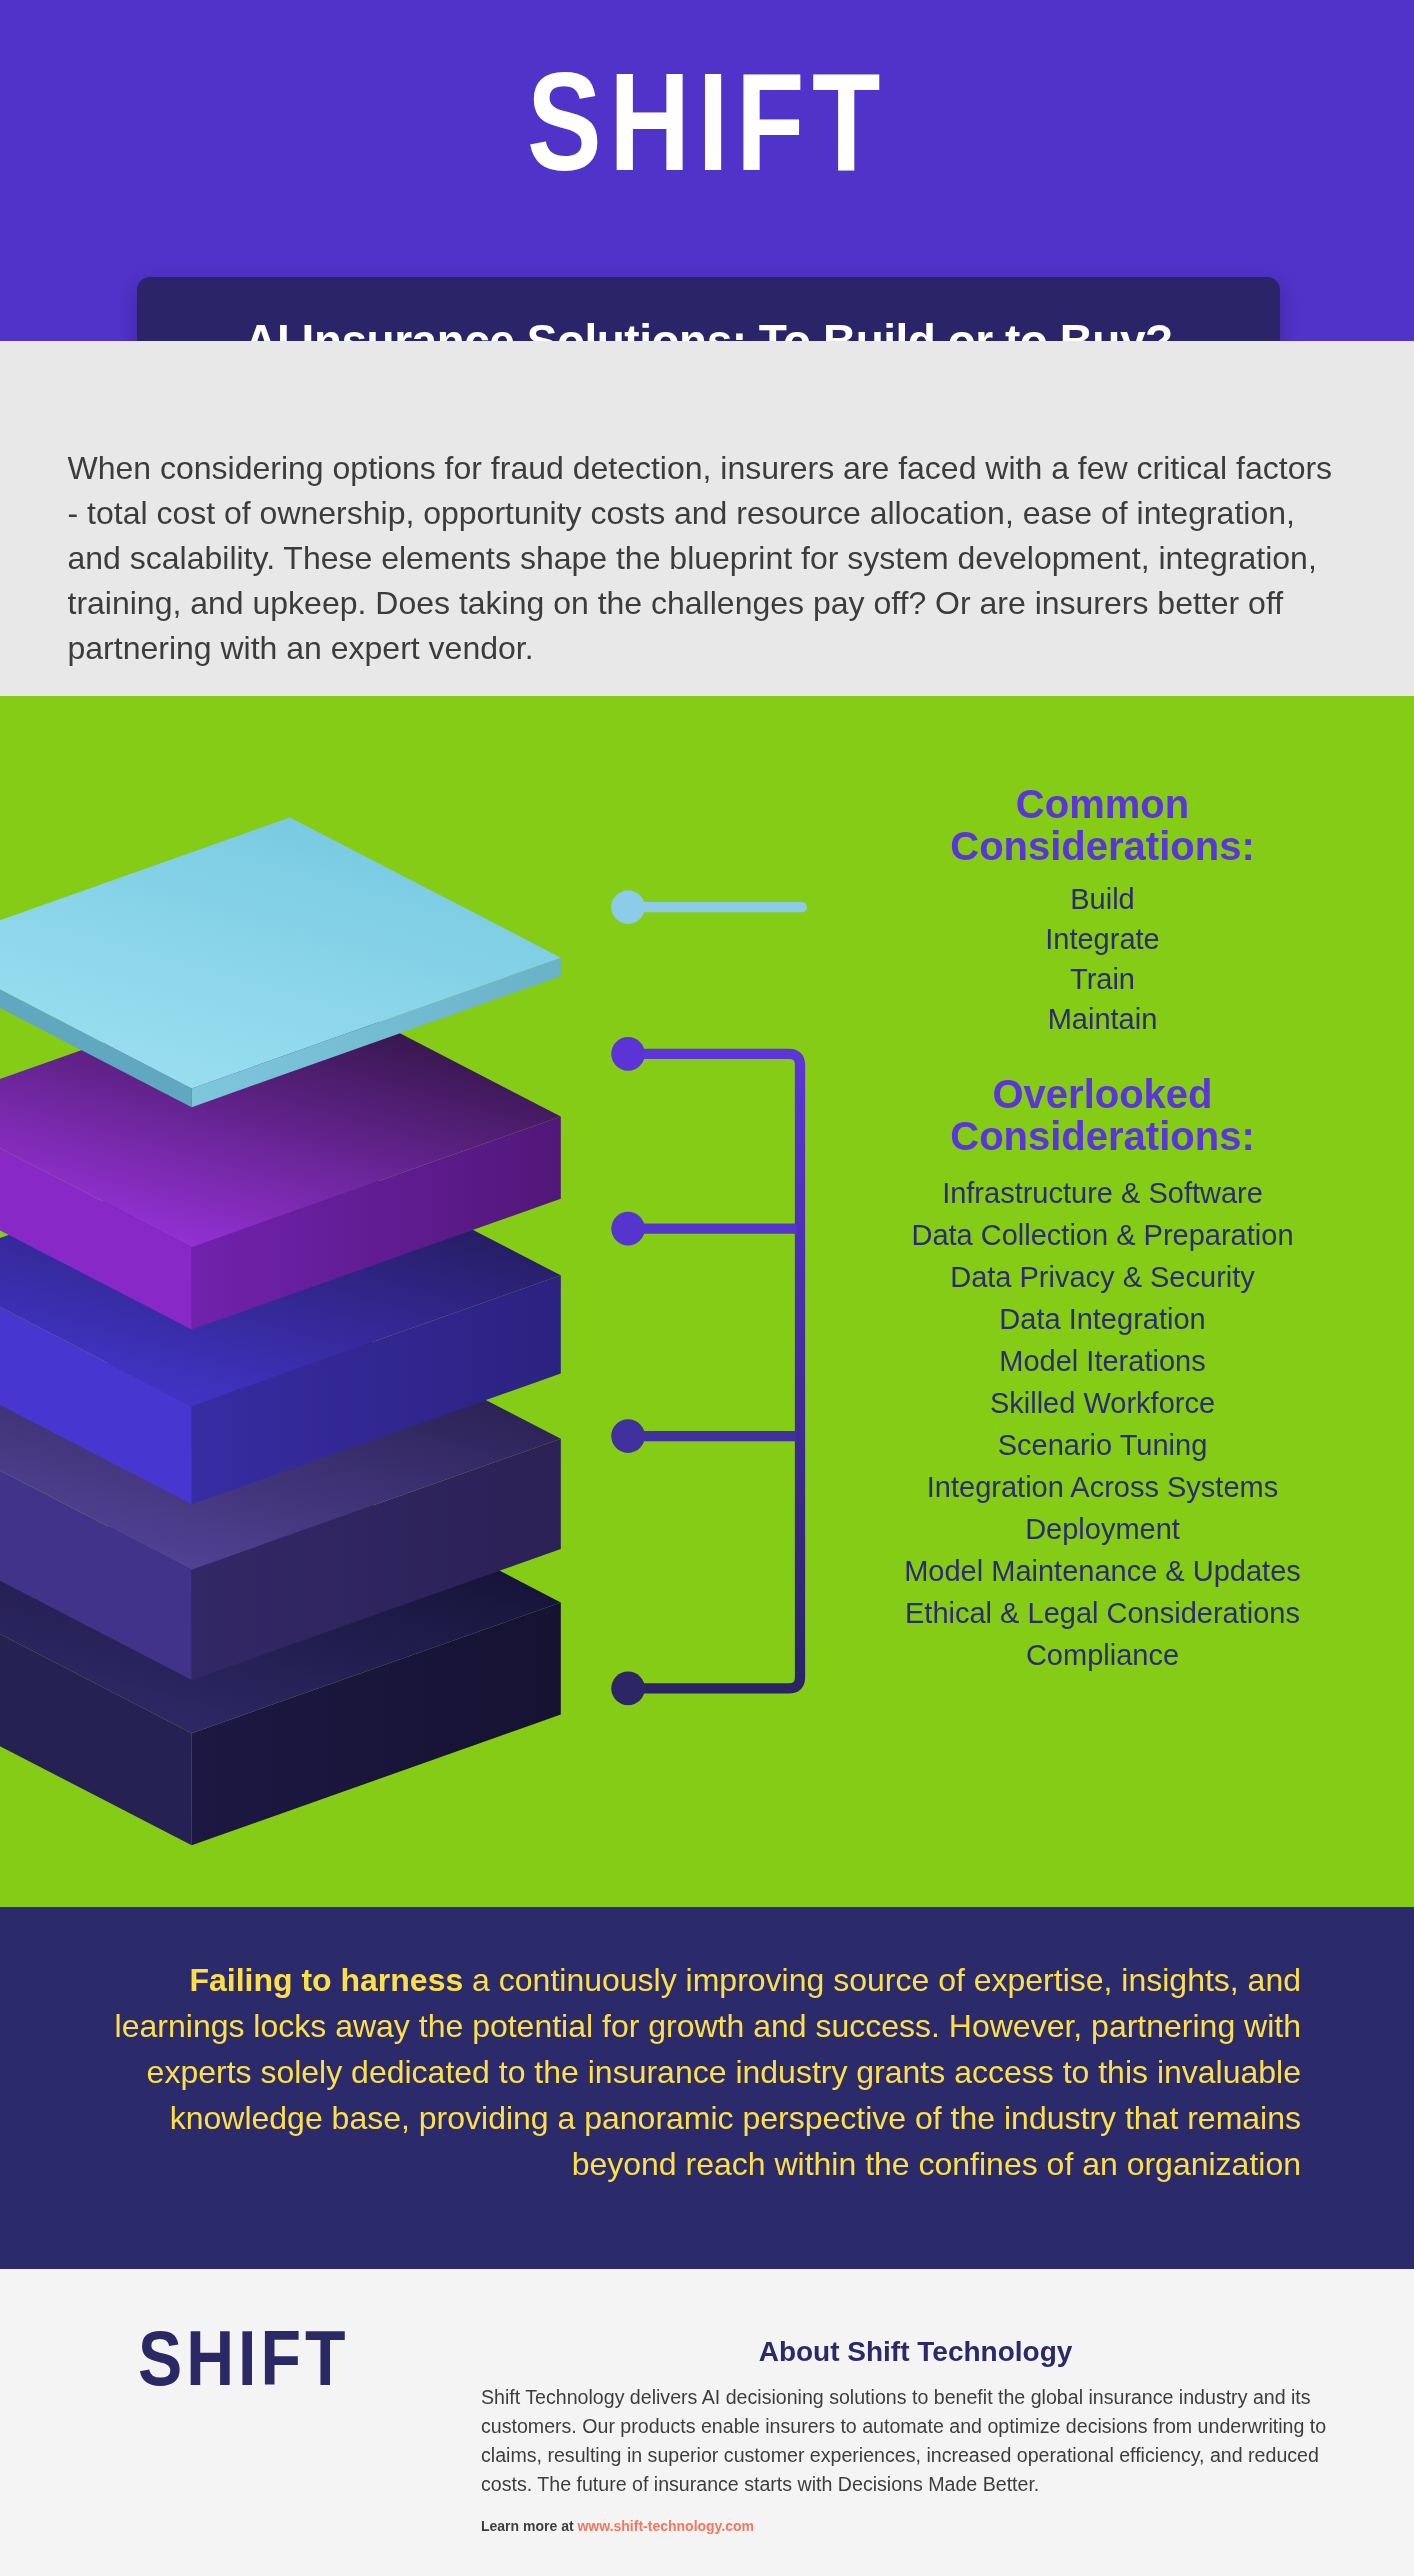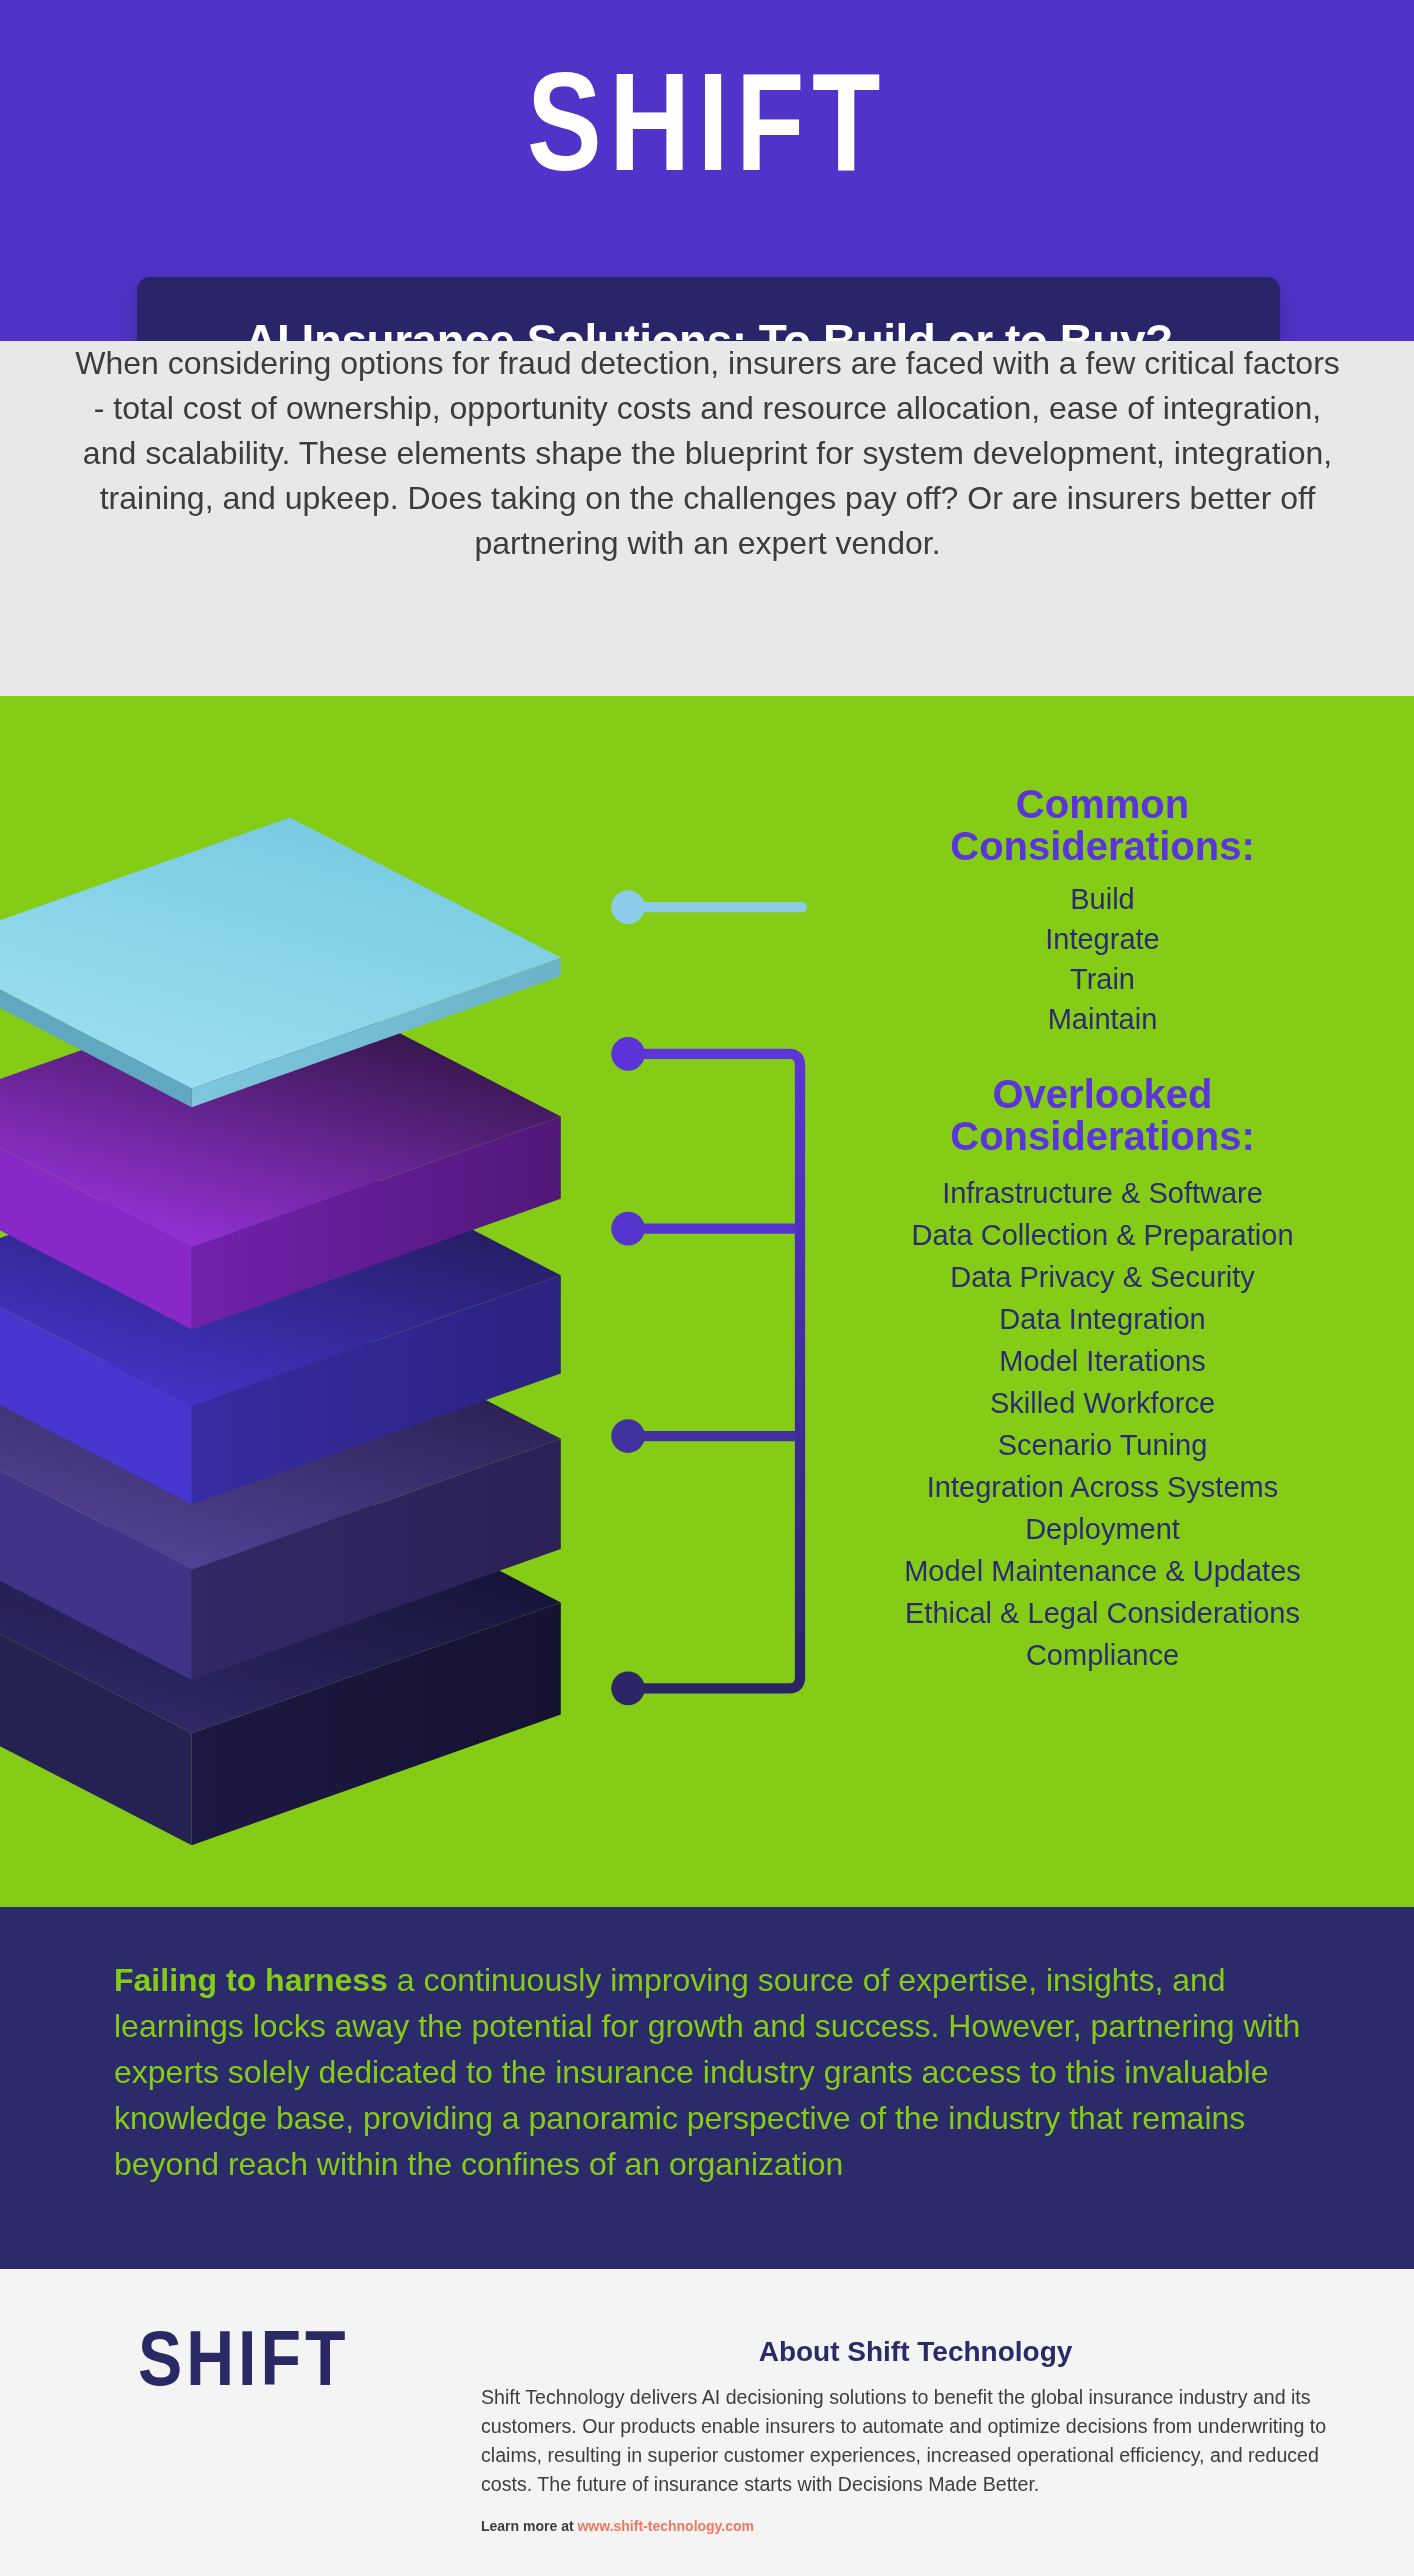--- a/index.html
+++ b/index.html
@@ -20,40 +20,40 @@
     position:absolute;left:137px;top:277px;width:1143px;height:128px;
     background:#2A2468;border-radius:13px;display:flex;align-items:center;justify-content:center;
     box-shadow:0 7.5px 17px rgba(20,16,60,0.30);
   }
   .title-banner h1{
     margin:0;color:#ffffff;font-size:46px;font-weight:bold;letter-spacing:-0.5px;white-space:nowrap;
   }
   
   .intro{position:absolute;left:0;top:341px;width:1415px;height:355px;background:#E9E8E8;}
   .intro p{
-    margin:0 auto;max-width:1280px;text-align:center;
+    margin:0 auto;padding-top:105px;max-width:1280px;
     font-size:32px;line-height:45px;color:#3C3C3C;
   }
   
   .diagram{position:absolute;left:0;top:696px;width:1415px;height:1211px;background:#84cc16;}
   .diagram svg{position:absolute;left:0;top:0;}
   .col-heading{
     position:absolute;left:869px;width:467px;text-align:center;
     color:#5B35DA;font-size:40px;font-weight:bold;line-height:42px;
   }
   .heading-common{top:87px;}
   .heading-overlooked{top:377px;}
   .col-list{position:absolute;left:822px;width:561px;text-align:center;color:#2D2B70;}
   .list-common{top:183px;font-size:29px;line-height:40px;}
   .list-overlooked{top:476px;font-size:29px;line-height:42px;}
   
   .callout{position:absolute;left:0;top:1907px;width:1415px;height:362px;background:#2B2A6B;}
   .callout p{
-    margin:0 auto;padding-top:50px;max-width:1187px;text-align:left;
-    color:#84cc16;font-size:32px;line-height:46px;
+    margin:0 auto;padding-top:50px;max-width:1187px;text-align:right;
+    color:#fde047;font-size:32px;line-height:46px;
   }
   .callout b{font-weight:bold;}
   
   .footer{position:absolute;left:0;top:2269px;width:1415px;height:307px;background:#F4F4F5;}
   .footer-logo{
     position:absolute;left:138px;top:47px;
     font-size:78px;font-weight:bold;color:#2B2866;letter-spacing:4.7px;
     transform:scaleX(0.85);transform-origin:left center;line-height:1.1;
   }
   .about{position:absolute;left:481px;top:67px;width:869px;}

